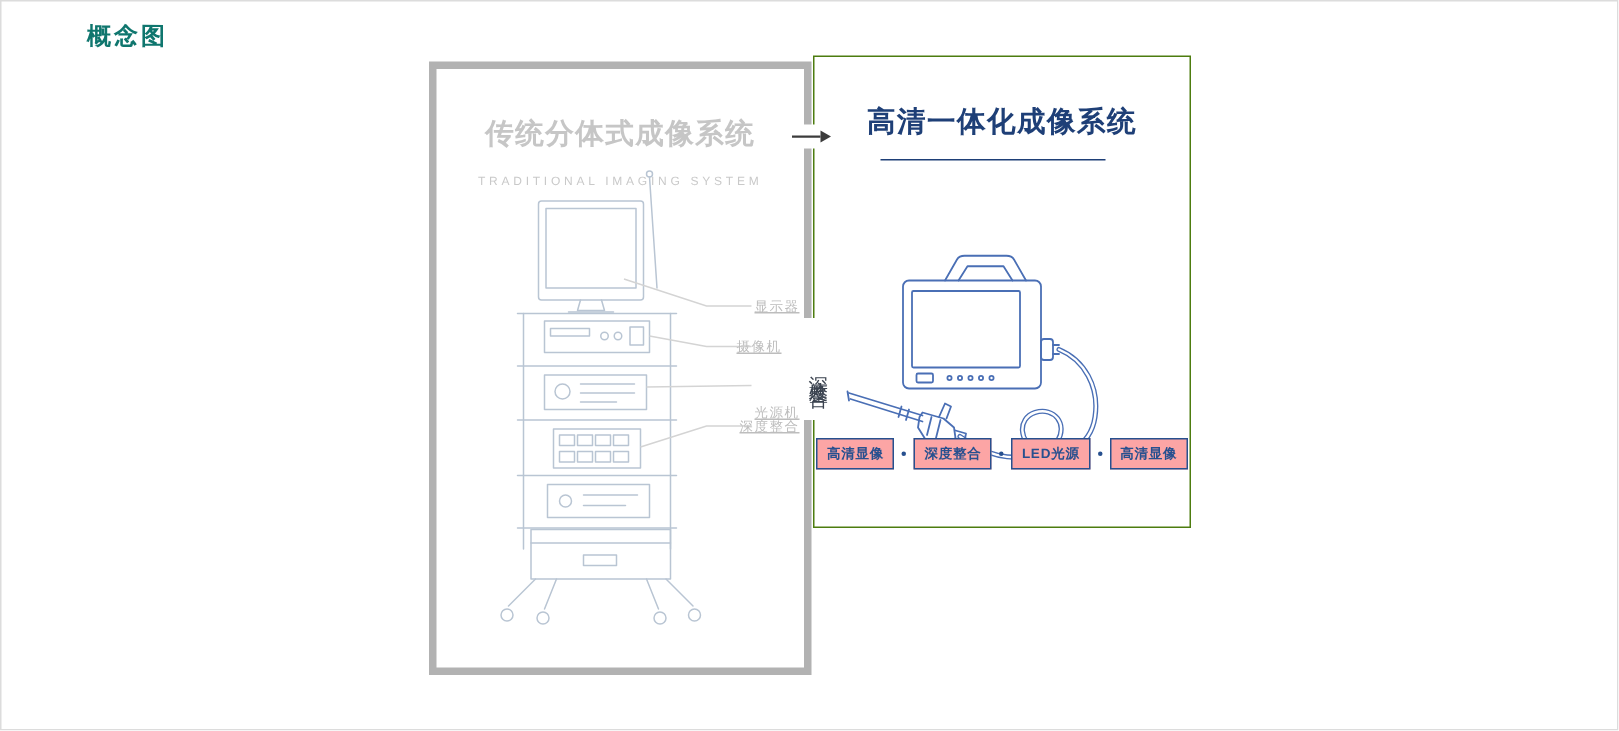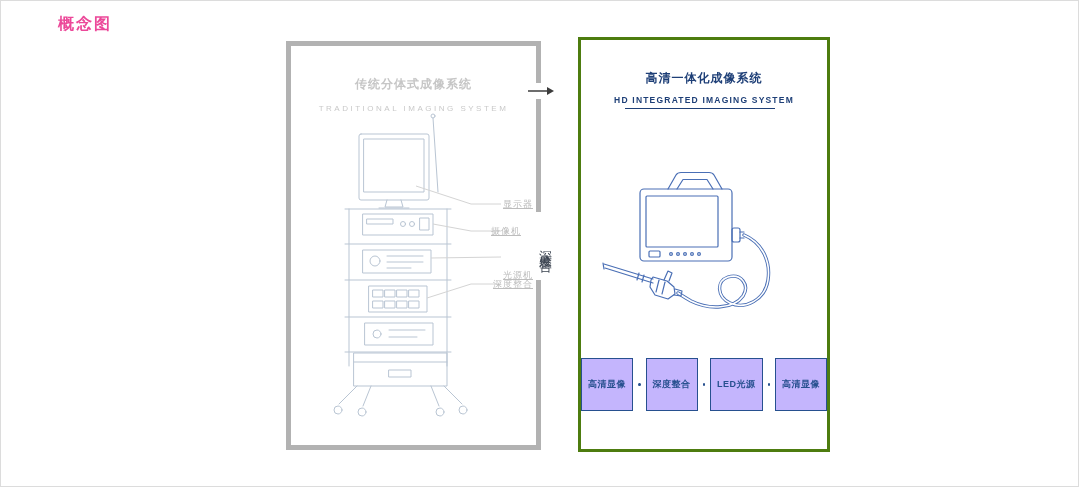--- a/index.html
+++ b/index.html
@@ -12,53 +12,53 @@
     background: #ffffff;
     font-family: "Liberation Sans", sans-serif;
     overflow: hidden;
   }
   .page-title {
     position: absolute;
     left: 57px; top: 13px;
     font-size: 16px;
     font-weight: 600;
     letter-spacing: 2px;
-    color: #ec4899;
+    color: #0f766e;
   }
   .panel {
     position: absolute;
     box-sizing: border-box;
     background: #ffffff;
   }
   .panel-left {
     left: 285px; top: 40px;
     width: 255px; height: 409px;
     border: 5px solid #b2b2b2;
   }
   .panel-right {
-    left: 577px; top: 36px;
-    width: 252px; height: 415px;
-    border: 3px solid #4d7c0f;
+    left: 541px; top: 36px;
+    width: 252px; height: 315px;
+    border: 1px solid #4d7c0f;
   }
   .panel-title {
     position: absolute; left: 0; right: 0; top: 30px;
     text-align: center;
-    font-size: 12px;
+    font-size: 19px;
     letter-spacing: 1px;
     white-space: nowrap;
   }
   .panel-left .panel-title { color: #c6c6c6; font-weight: 600; }
   .panel-right .panel-title { color: #1e3f77; font-weight: 700; }
   .panel-subtitle {
     position: absolute; left: 0; right: 0;
     text-align: center;
     white-space: nowrap;
   }
   .panel-left .panel-subtitle {
-    top: 58px; font-size: 8px; letter-spacing: 2.5px; color: #c9c9c9;
+    top: 70px; font-size: 8px; letter-spacing: 2.5px; color: #c9c9c9;
   }
   .panel-right .panel-subtitle {
     top: 55px; font-size: 8.5px; letter-spacing: 1.2px; color: #1e3f77; font-weight: 700;
   }
   .title-underline {
     position: absolute; top: 68px; left: 44px;
     width: 150px; height: 1px;
     background: #1e3f77;
   }
   .sketch {
@@ -101,23 +101,23 @@
     justify-content: center;
     gap: 5px;
   }
   .badge {
     box-sizing: border-box;
     border: 1px solid #27508f;
     color: #27508f;
     font-size: 9px;
     font-weight: 700;
     letter-spacing: 0.5px;
-    padding: 19px 6px;
-    white-space: nowrap;
-    background: #c4b5fd;
+    padding: 3px 6px;
+    white-space: nowrap;
+    background: #fca5a5;
   }
   .badge-dot {
     width: 3px; height: 3px;
     border-radius: 50%;
     background: #27508f;
   }
 </style>
 </head>
 <body>
 
@@ -207,21 +207,20 @@
     <svg width="30" height="14" viewBox="0 0 30 14">
       <line x1="2" y1="7" x2="21" y2="7" stroke="#3c3c3c" stroke-width="1.5"></line>
       <polygon points="21,3 28,7 21,11" fill="#3c3c3c"></polygon>
     </svg>
   </div>
 
   <div class="vertical-label">深度整合</div>
 
   <div class="panel panel-right">
     <div class="panel-title">高清一体化成像系统</div>
-    <div class="panel-subtitle">HD INTEGRATED IMAGING SYSTEM</div>
     <div class="title-underline"></div>
 
     <svg class="sketch" width="238" height="401" viewBox="0 0 238 401">
       <g fill="none" stroke="#4a6fb5" stroke-width="1.2" stroke-linejoin="round" stroke-linecap="round">
 
         <path d="M87 149 L95 135 Q96.5 132.5 100 132.5 L128 132.5 Q131.5 132.5 133 135 L141 149"></path>
         <path d="M96 149 L102 139.5 L126 139.5 L132 149"></path>
 
         <rect x="59" y="149" width="92" height="72" rx="4"></rect>
         <rect x="65" y="156" width="72" height="51" rx="1"></rect>

